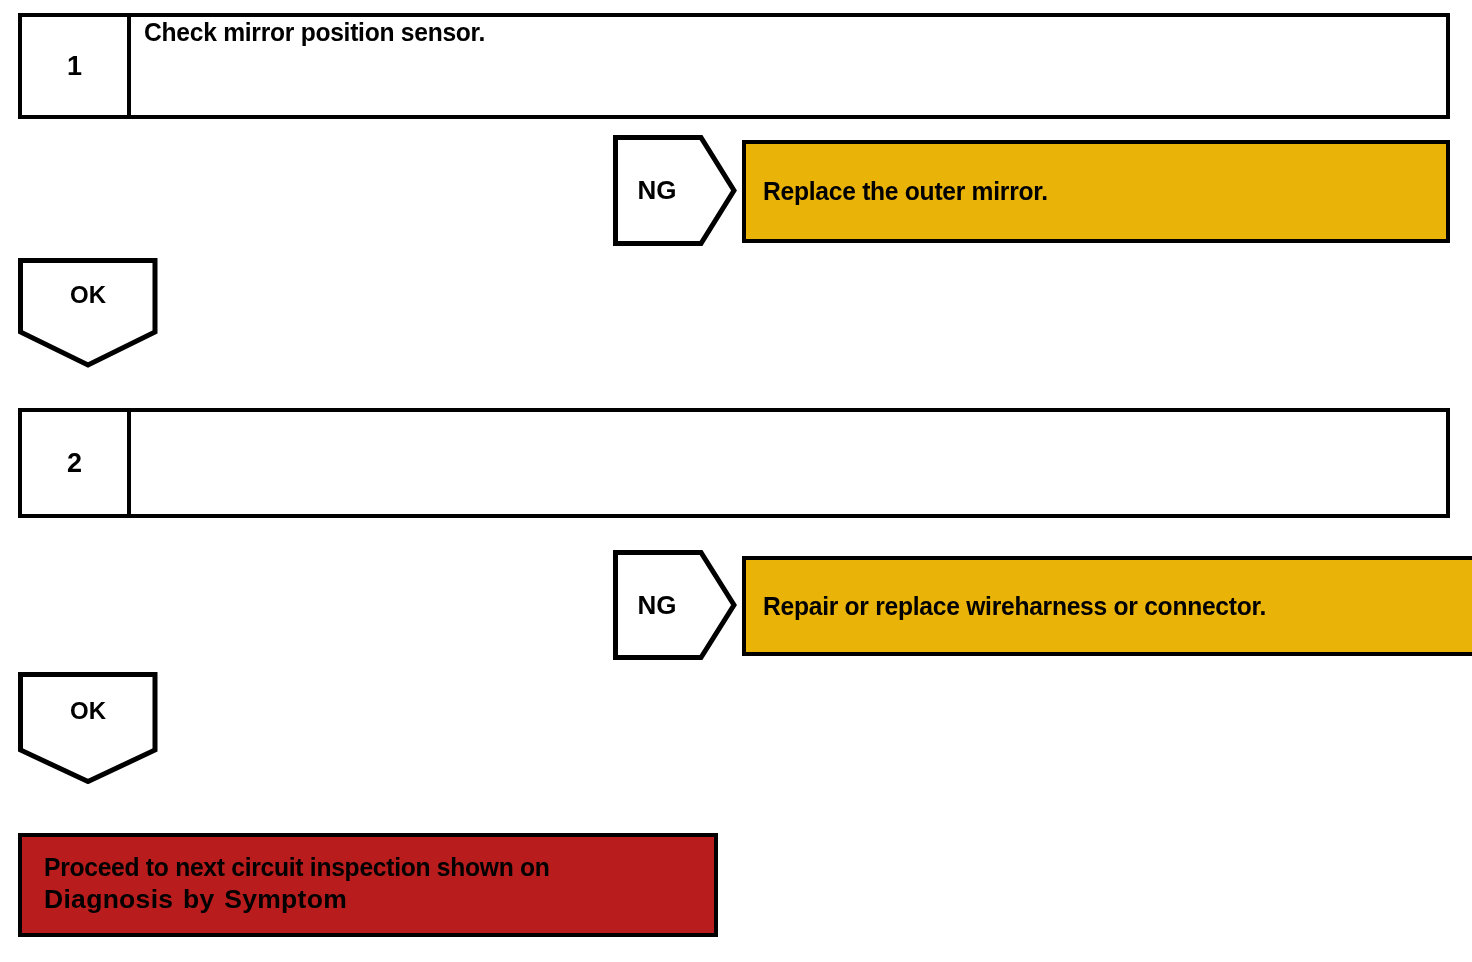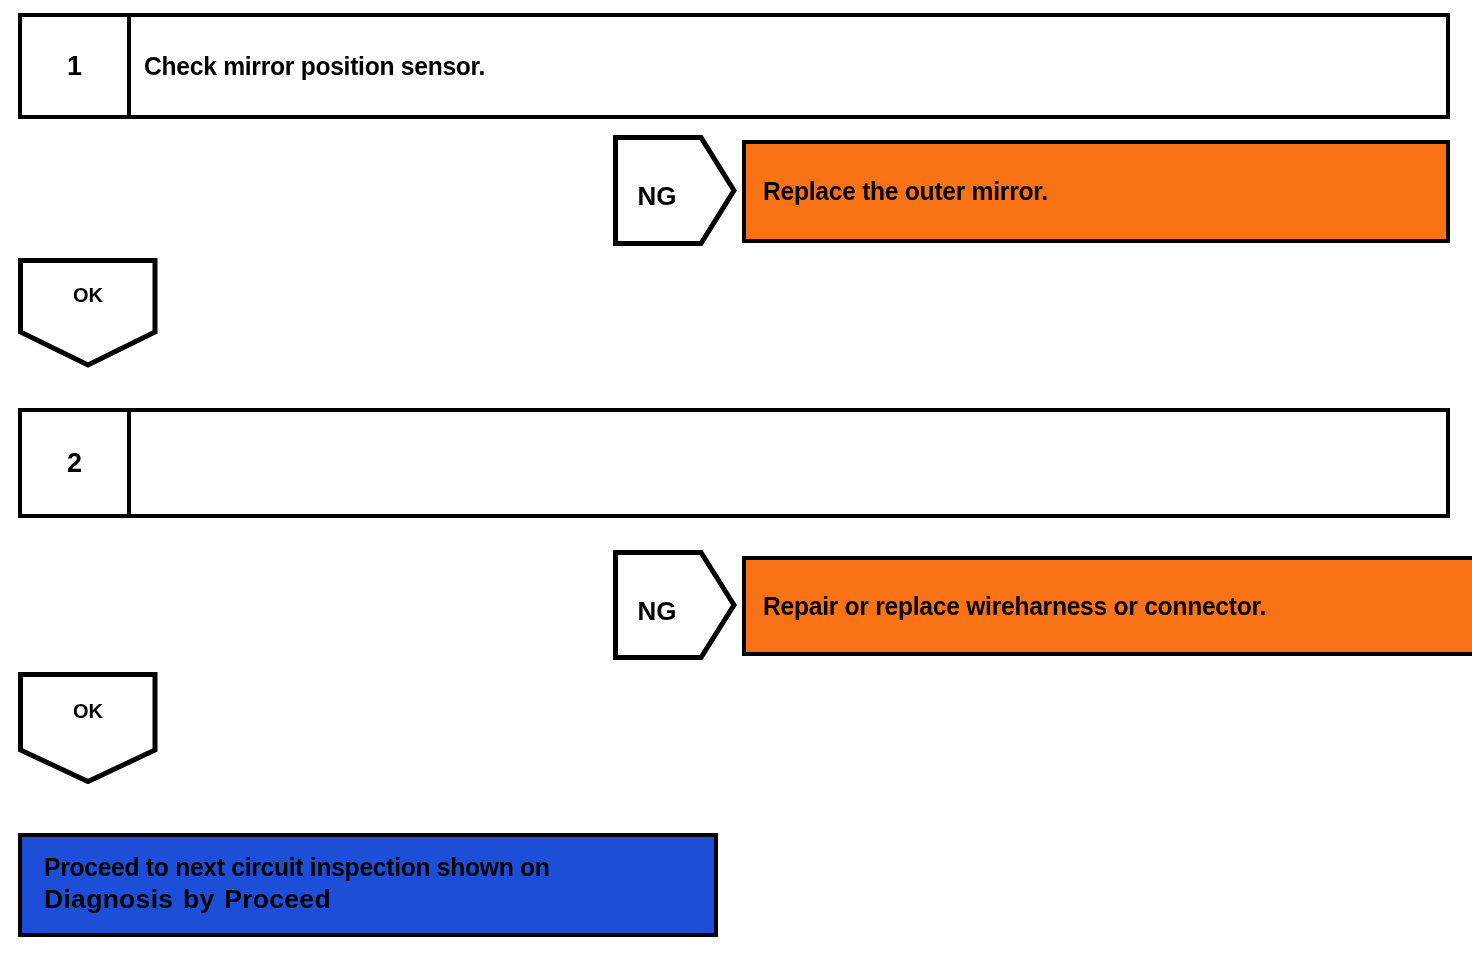--- a/index.html
+++ b/index.html
@@ -42,39 +42,38 @@
   }
   .step-num {
     font-size: 27px;
     font-weight: bold;
     line-height: 1;
     font-family: "Liberation Sans", sans-serif;
   }
   .step-text-cell {
     flex: 1 1 auto;
     display: flex;
-    align-items: center;
     padding-left: 13px;
   }
   .step-text {
     font-size: 26.5px;
     font-weight: bold;
     line-height: 1.17;
     letter-spacing: -0.3px;
     transform: scaleX(0.93);
     transform-origin: left center;
     white-space: pre-line;
   }
 
   
   .result-box {
     position: absolute;
     box-sizing: border-box;
     border: 4px solid #000;
-    background: #f97316;
+    background: #eab308;
     display: flex;
     align-items: center;
     padding-left: 17px;
     padding-right: 10px;
   }
   .result-text {
     font-size: 26.5px;
     font-weight: bold;
     line-height: 1.15;
     letter-spacing: -0.3px;
@@ -82,21 +81,21 @@
     transform-origin: left center;
   }
 
   
   .ng-arrow {
     position: absolute;
   }
   .ng-arrow svg { display: block; }
   .ng-label {
     position: absolute;
-    top: 6px;
+    top: 0;
     left: 0;
     width: 88px;
     height: 100%;
     display: flex;
     align-items: center;
     justify-content: center;
     font-size: 26px;
     font-weight: bold;
     letter-spacing: 0px;
     pointer-events: none;
@@ -108,31 +107,31 @@
   }
   .ok-arrow svg { display: block; }
   .ok-label {
     position: absolute;
     left: 0;
     top: 0;
     width: 100%;
     display: flex;
     align-items: center;
     justify-content: center;
-    font-size: 20px;
+    font-size: 24px;
     font-weight: bold;
     pointer-events: none;
   }
 
   
   .final-box {
     position: absolute;
     box-sizing: border-box;
     border: 4px solid #000;
-    background: #1d4ed8;
+    background: #b91c1c;
     padding: 14px 10px 10px 22px;
   }
   .final-line-1 {
     font-size: 26.5px;
     font-weight: bold;
     line-height: 1.22;
     letter-spacing: -0.3px;
     transform: scaleX(0.93);
     transform-origin: left center;
   }
@@ -196,16 +195,16 @@
 
   <div class="ok-arrow" style="left:18px; top:672px; width:140px; height:112px;">
     <svg width="140" height="112" viewBox="0 0 140 112" aria-hidden="true">
       <polygon points="2.5,2.5 137,2.5 137,78 70,109.5 2.5,78" fill="#ffffff" stroke="#000000" stroke-width="5" stroke-linejoin="miter"></polygon>
     </svg>
     <div class="ok-label" style="height:78px;">OK</div>
   </div>
 
   <div class="final-box" style="left:18px; top:833px; width:700px; height:104px;">
     <div class="final-line-1">Proceed to next circuit inspection shown on</div>
-    <div class="final-line-2">Diagnosis by Proceed</div>
+    <div class="final-line-2">Diagnosis by Symptom</div>
   </div>
 
 </div>
 
 </body></html>

